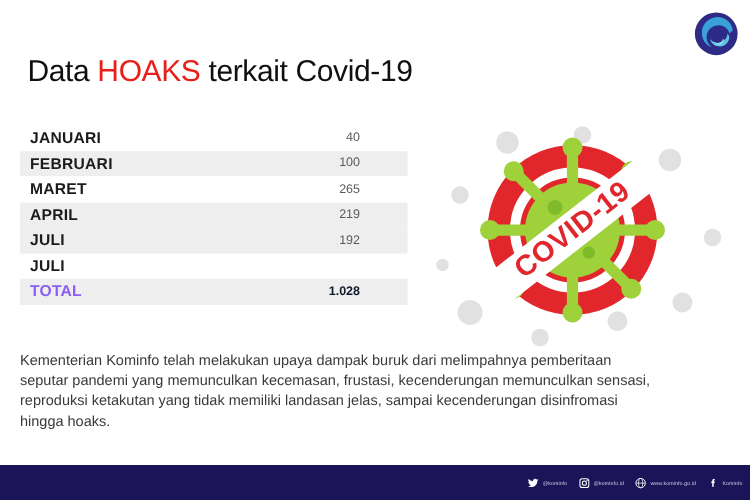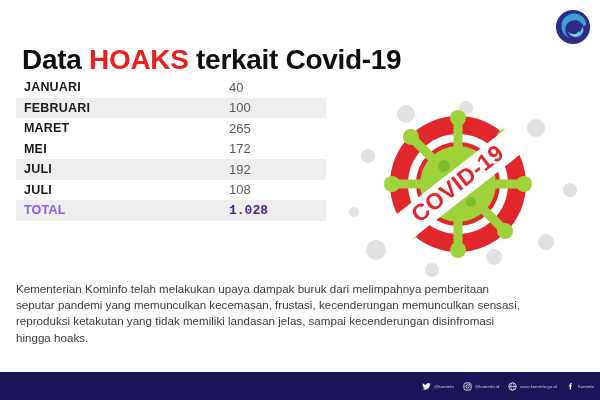--- a/index.html
+++ b/index.html
@@ -26,61 +26,61 @@
     right: 8px;
     width: 38px;
     height: 40px;
   }
 
   
   .title {
     position: absolute;
     left: 22px;
     top: 44px;
-    font-size: 28px;
-    font-weight: bold;
+    font-size: 24px;
+    font-weight: normal;
     color: #101010;
     letter-spacing: -0.3px;
     white-space: nowrap;
     text-align: right;
   }
   .title .hoaks { color: #e8201c; }
 
   
   .table {
     position: absolute;
     left: 16px;
-    top: 77px;
+    top: 100px;
     width: 310px;
   }
   .trow {
     display: flex;
     align-items: center;
     height: 20.5px;
     padding-left: 8px;
     background: #ffffff;
   }
   .trow.alt { background: #eeeeee; }
   .tmonth {
     flex: 0 0 205px;
     font-size: 12.5px;
     font-weight: bold;
     color: #1b1b1b;
     letter-spacing: 0.2px;
   }
   .tcount {
     flex: 1;
-    font-size: 13px;
+    font-size: 10px;
     color: #5a5a5a;
-    text-align: left;
+    text-align: right;
     padding-right: 38px;
   }
   .trow.totalrow .tmonth,
   .trow.totalrow .tcount { font-weight: bold; color: #8b5cf6; }
-  .trow.totalrow .tcount { color: #4c1d95; font-family: Liberation Mono, monospace; }
+  .trow.totalrow .tcount { color: #0f172a; }
 
   
   .paragraph {
     position: absolute;
     left: 16px;
     top: 281px;
     width: 505px;
     font-size: 11.6px;
     line-height: 16.2px;
     color: #3a3a3a;
@@ -146,31 +146,30 @@
       <span class="tcount">40</span>
     </div>
     <div class="trow alt">
       <span class="tmonth">FEBRUARI</span>
       <span class="tcount">100</span>
     </div>
     <div class="trow">
       <span class="tmonth">MARET</span>
       <span class="tcount">265</span>
     </div>
-    <div class="trow">
-      <span class="tmonth">MEI</span>
-      <span class="tcount">172</span>
+    <div class="trow alt">
+      <span class="tmonth">APRIL</span>
+      <span class="tcount">219</span>
     </div>
     <div class="trow alt">
       <span class="tmonth">JULI</span>
       <span class="tcount">192</span>
     </div>
     <div class="trow">
       <span class="tmonth">JULI</span>
-      <span class="tcount">108</span>
     </div>
     <div class="trow alt totalrow">
       <span class="tmonth">TOTAL</span>
       <span class="tcount">1.028</span>
     </div>
   </div>
 
   <p class="paragraph">Kementerian Kominfo telah melakukan upaya dampak buruk dari melimpahnya pemberitaan seputar pandemi yang memunculkan kecemasan, frustasi, kecenderungan memunculkan sensasi, reproduksi ketakutan yang tidak memiliki landasan jelas, sampai kecenderungan disinfromasi hingga hoaks.</p>
 
   <div class="virus-art">

